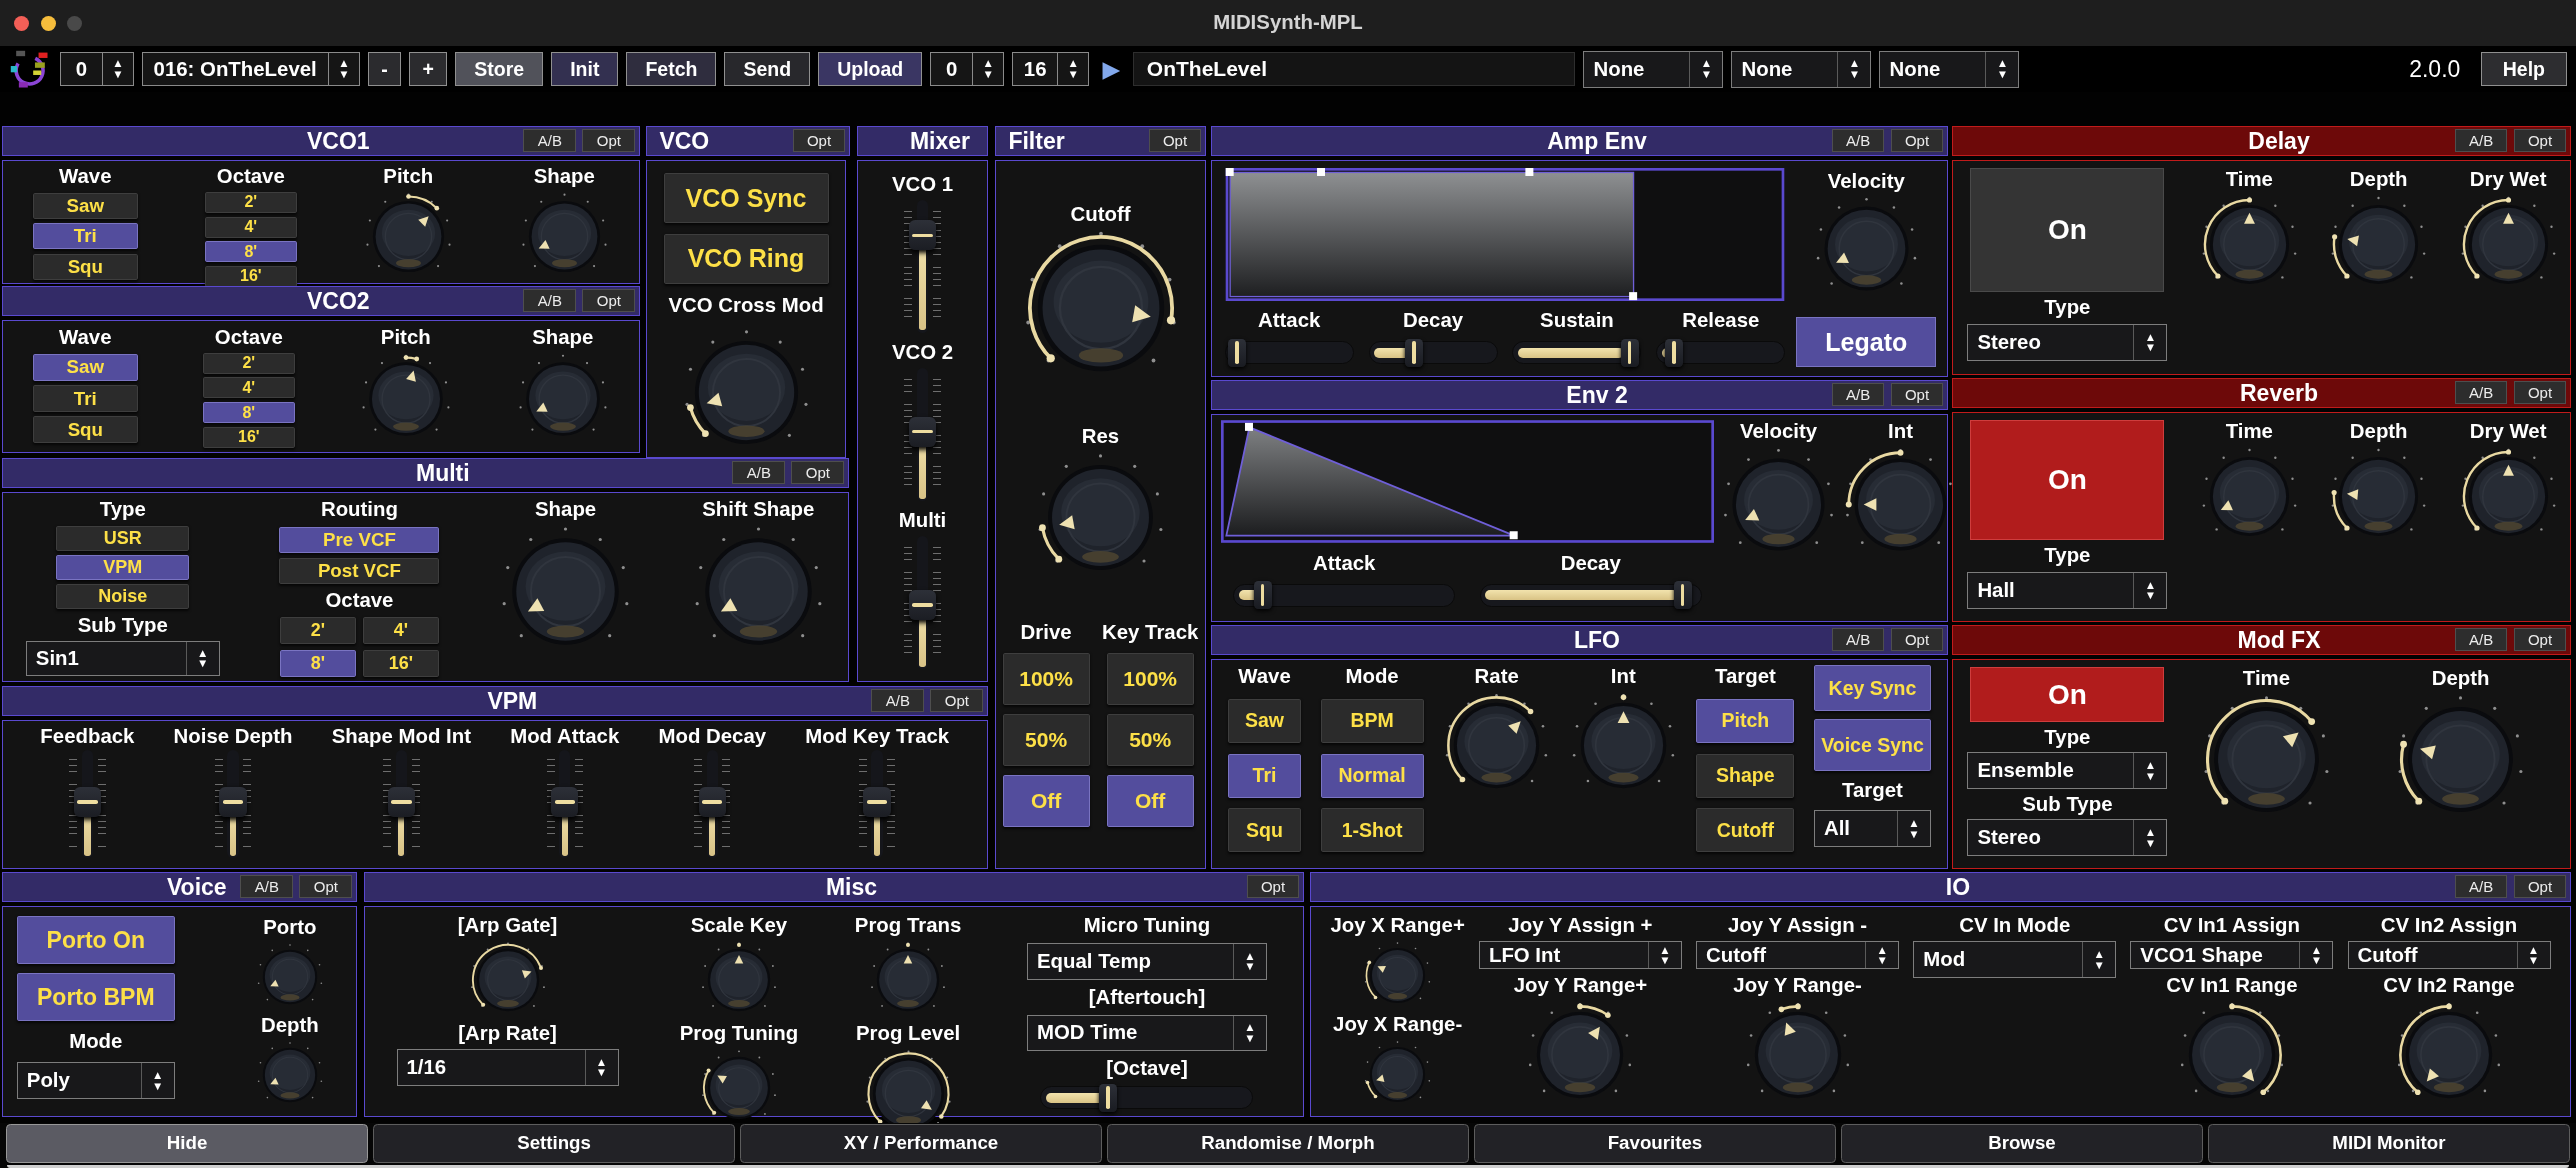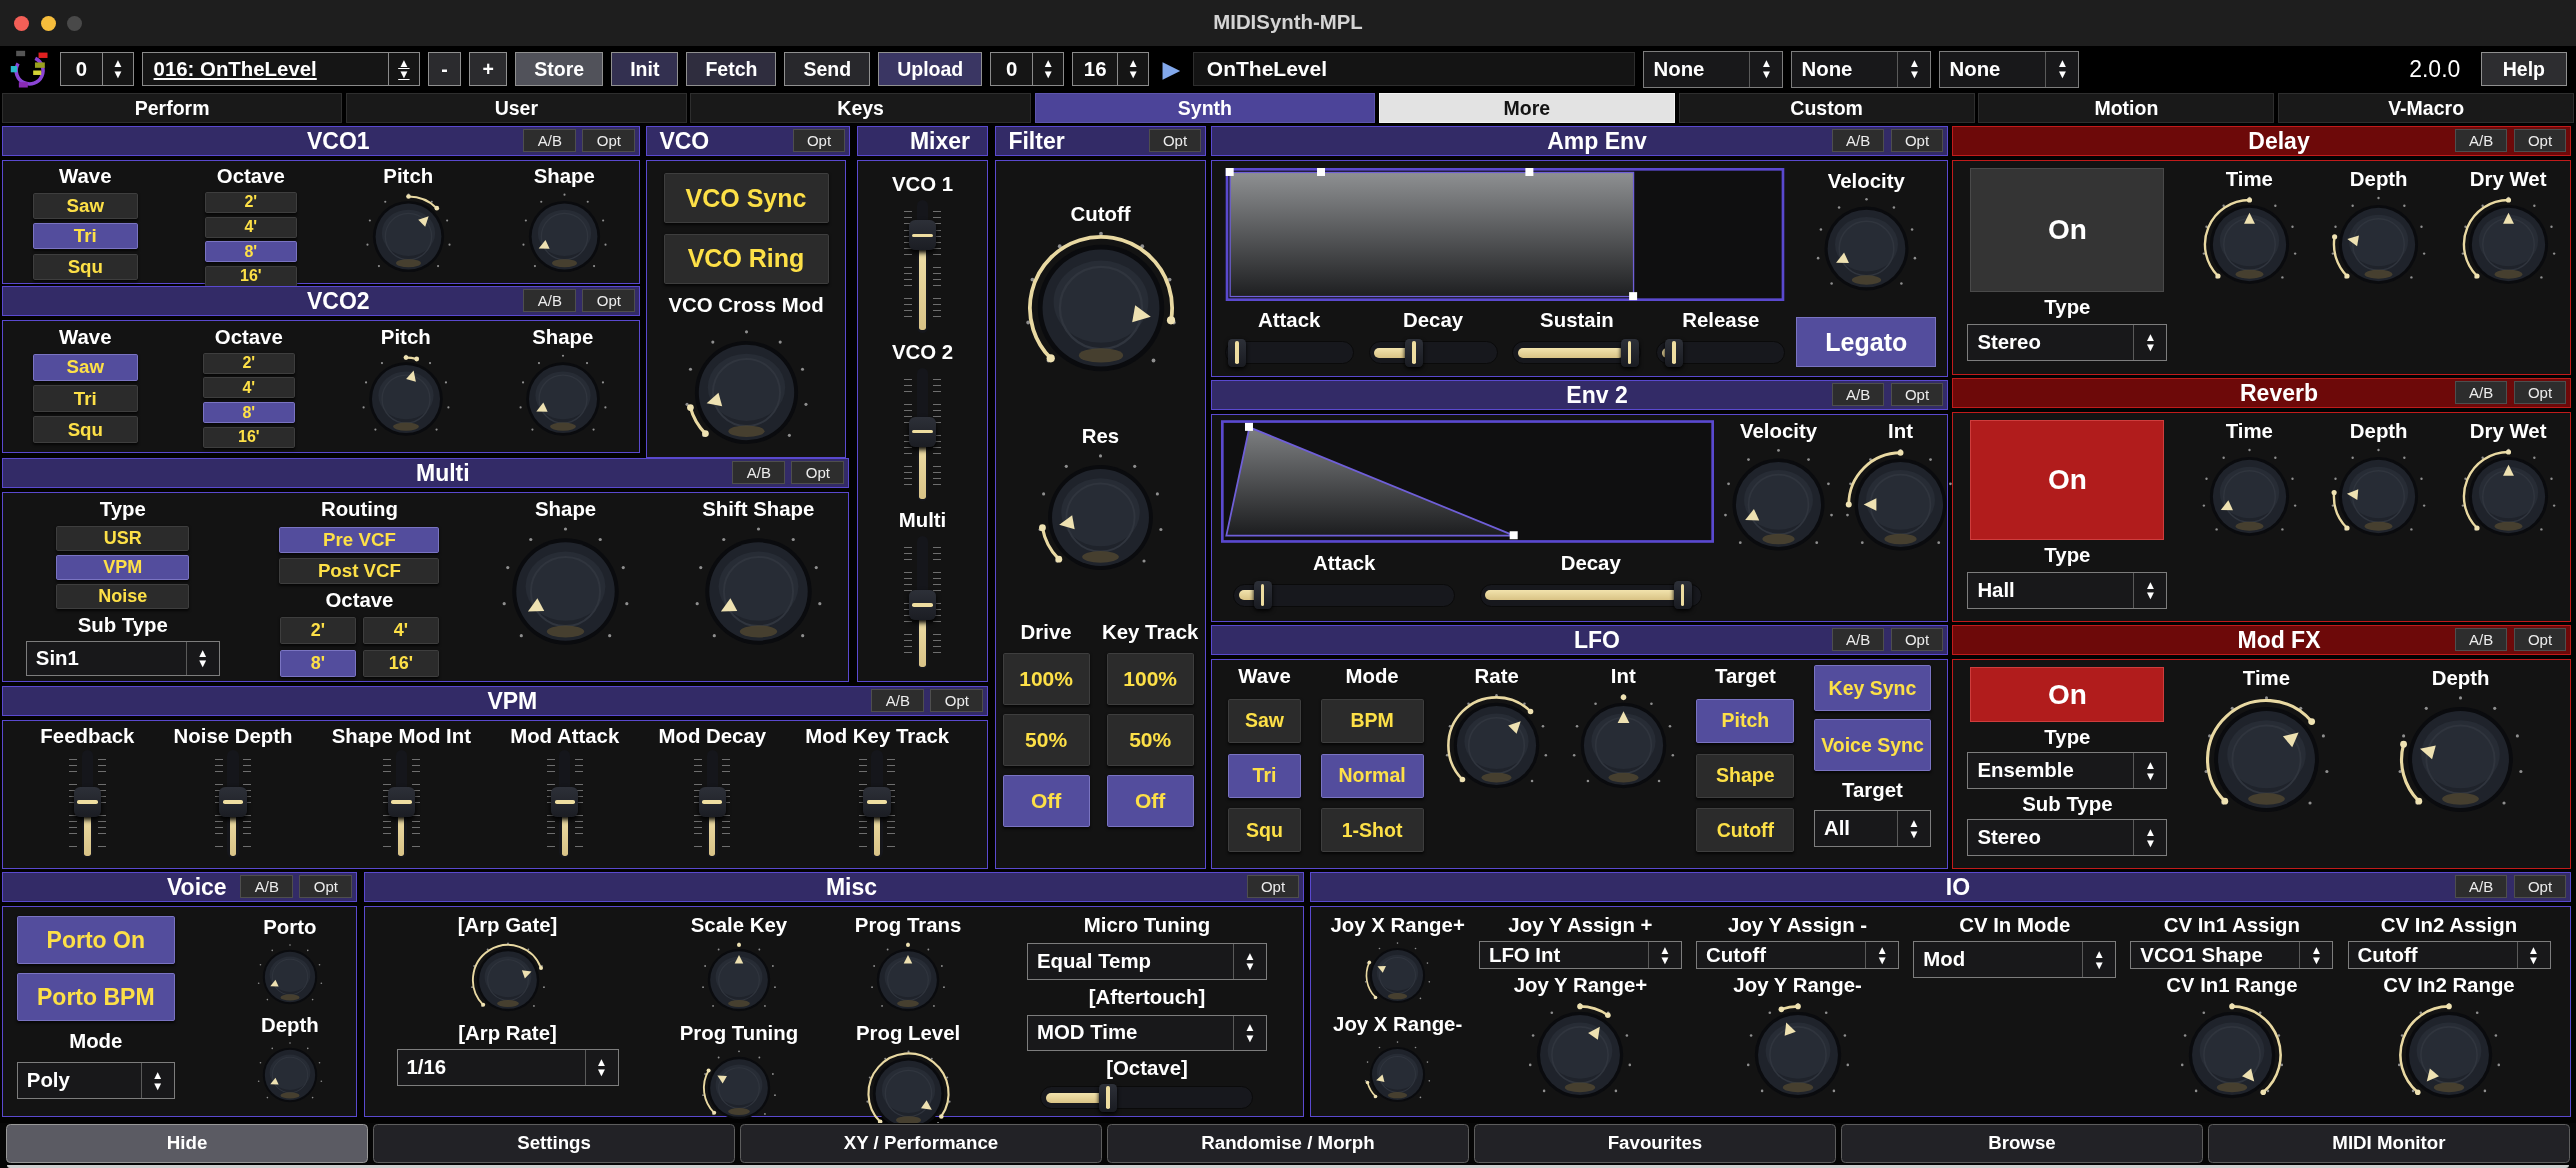--- a/index.html
+++ b/index.html
@@ -114,21 +114,21 @@
         <rect x="11" y="37" width="10" height="6" fill="#8a2bb5"></rect>
       </svg>
     </span>
     <div class="tbox">
       <span class="spinval">0</span>
       <span class="spinar">
           <span>▲</span>
           <span>▼</span>
         </span>
     </div>
-    <div class="tbox" style="width:278px;text-decoration:underline;">
+    <div class="tbox" style="width:218px;">
       <span class="spinval" style="flex:1;text-align:left;">016: OnTheLevel</span>
       <span class="spinar">
           <span>▲</span>
           <span>▼</span>
         </span>
     </div>
     <button class="tbtn small">-</button>
     <button class="tbtn small">+</button>
     <button class="tbtn store">Store</button>
     <button class="tbtn init">Init</button>
@@ -169,30 +169,20 @@
       <span class="ddtxt">None</span>
       <span class="ddar">
           <span>▲</span>
           <span>▼</span>
         </span>
     </div>
     <span class="ver">2.0.0</span>
     <button class="helpbtn">Help</button>
   </div>
 
-  <div class="tabs">
-    <div class="tab w1">Perform</div>
-    <div class="tab w1">User</div>
-    <div class="tab w1">Keys</div>
-    <div class="tab w1 sel-purple">Synth</div>
-    <div class="tab w2 sel-light">More</div>
-    <div class="tab w2">Custom</div>
-    <div class="tab w2">Motion</div>
-    <div class="tab w2">V-Macro</div>
-  </div>
 
   <header class="phead" style="left:1.8px;top:126px;width:638px;">
     <span class="ptitle">VCO1</span>
     <span class="hbtns">
       <button class="hbtn">A/B</button>
       <button class="hbtn">Opt</button>
     </span>
   </header>
   <div class="pbody" style="left:1.8px;top:160px;width:638px;height:124px;display:flex;justify-content:space-between;padding:4.4px 30px;">
     <div class="col" style="gap:4.4px;">

